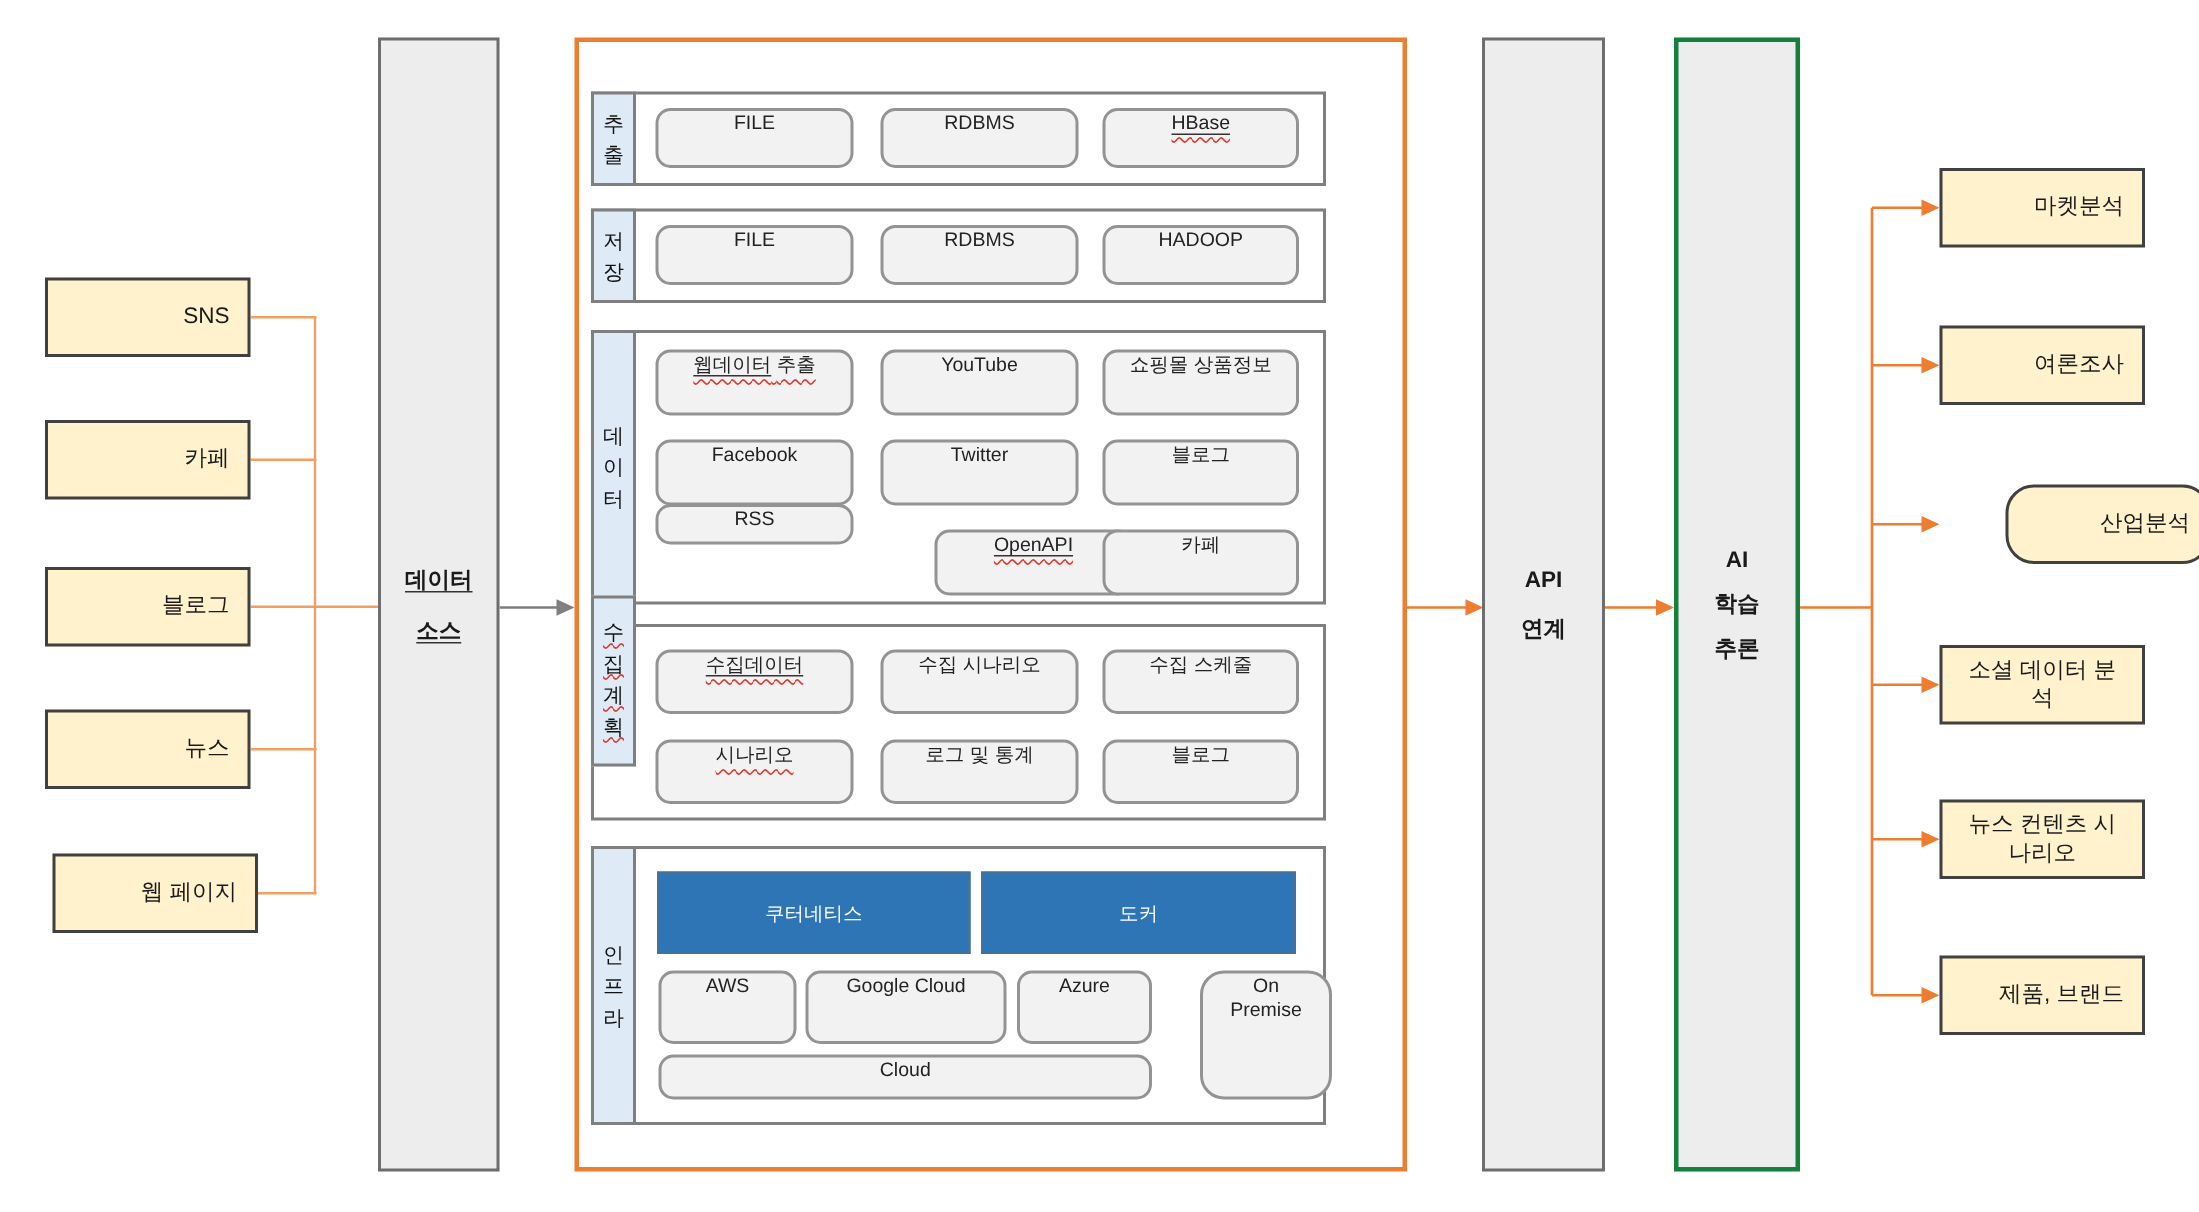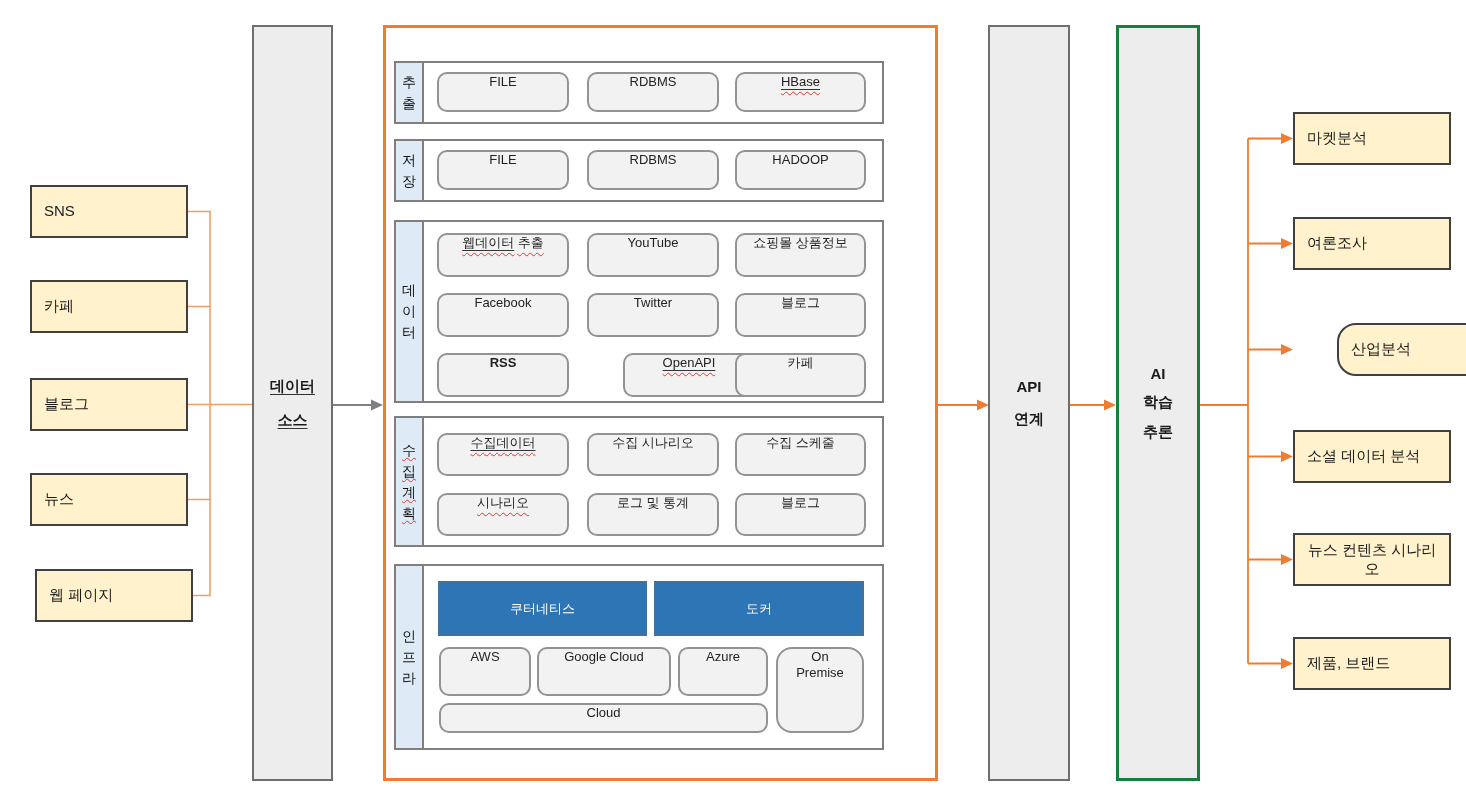--- a/index.html
+++ b/index.html
@@ -1,23 +1,23 @@
 <!DOCTYPE html>
 <html><head>
 <meta charset="utf-8">
 <style>
   html,body{margin:0;padding:0;background:#ffffff;}
   body{font-family:"Liberation Sans","DejaVu Sans",sans-serif;color:#1a1a1a;}
   #stage{position:relative;width:1466px;height:808px;background:#fff;overflow:hidden;}
   #wires{position:absolute;left:0;top:0;z-index:1;}
 
   
-  .ybox{position:absolute;box-sizing:border-box;width:158px;height:53px;
+  .ybox{position:absolute;box-sizing:border-box;width:137px;height:53px;
         background:#FFF2CC;border:2px solid #404040;
-        display:flex;align-items:center;justify-content:flex-start;
+        display:flex;align-items:center;justify-content:flex-end;
         font-size:15px;line-height:1.25;text-align:center;padding:0 12px;z-index:2;}
 
   
   .col{position:absolute;box-sizing:border-box;top:25px;height:756px;
        background:#EDEDED;border:2px solid #6e6e6e;
        display:flex;flex-direction:column;align-items:center;justify-content:center;
        gap:15px;font-size:15px;font-weight:bold;z-index:2;}
   .col.red{border:3px solid #15803d;gap:11px;}
 
   
@@ -31,21 +31,21 @@
              background:#DEEBF7;border:2px solid #7F7F7F;
              display:flex;align-items:center;justify-content:center;z-index:4;}
   .vtext{width:16px;word-break:break-all;text-align:center;
          font-size:14px;line-height:1.5;color:#111;}
   .vtext.wavy-v{text-decoration:underline wavy #e0392e;text-decoration-thickness:1px;text-underline-offset:2px;}
 
   
   .pill{position:absolute;box-sizing:border-box;background:#F2F2F2;border:2px solid #939393;
         border-radius:10px;display:flex;align-items:flex-start;justify-content:center;
         font-size:13px;color:#222;text-align:center;line-height:1.25;z-index:4;}
-  .pill.bigr{border-radius:16px;}
+  .pill.bigr{border-radius:16px;margin-left:24px;}
 
   
   .bluebox{position:absolute;box-sizing:border-box;background:#2E75B6;border:2px solid #41719C;
            color:#fff;display:flex;align-items:center;justify-content:center;
            font-size:13px;z-index:4;}
 
   
   .u{text-decoration:underline;text-decoration-color:#333;text-decoration-thickness:1px;text-underline-offset:3px;}
   .wavy{text-decoration:underline wavy #e0392e;text-decoration-thickness:1px;text-underline-offset:5px;}
 </style>
@@ -157,32 +157,32 @@
     </div>
   <div class="pill" style="left:437px;top:293px;width:132px;height:44px;">
       <span>Facebook</span>
     </div>
   <div class="pill" style="left:587px;top:293px;width:132px;height:44px;">
       <span>Twitter</span>
     </div>
   <div class="pill" style="left:735px;top:293px;width:131px;height:44px;">
       <span>블로그</span>
     </div>
-  <div class="pill" style="left:437px;top:353px;width:132px;height:44px;font-weight:bold;">
+  <div class="pill" style="left:437px;top:336px;width:132px;height:27px;">
       <span>RSS</span>
     </div>
   <div class="pill" style="left:587px;top:353px;width:132px;height:44px;margin-left:36px;">
       <span class="wavy"><span class="u">OpenAPI</span></span>
     </div>
   <div class="pill" style="left:735px;top:353px;width:131px;height:44px;">
       <span>카페</span>
     </div>
 
   <div class="section" style="top:416px;height:131px;"></div>
-  <div class="labelcell" style="top:416px;height:131px;font-family:Liberation Serif, serif;">
+  <div class="labelcell" style="top:397px;height:114px;font-family:Liberation Serif, serif;">
     <div class="vtext wavy-v">수집계획</div>
   </div>
   <div class="pill" style="left:437px;top:433px;width:132px;height:43px;">
       <span class="wavy"><span class="u">수집데이터</span></span>
     </div>
   <div class="pill" style="left:587px;top:433px;width:132px;height:43px;">
       <span>수집 시나리오</span>
     </div>
   <div class="pill" style="left:735px;top:433px;width:131px;height:43px;">
       <span>수집 스케줄</span>

